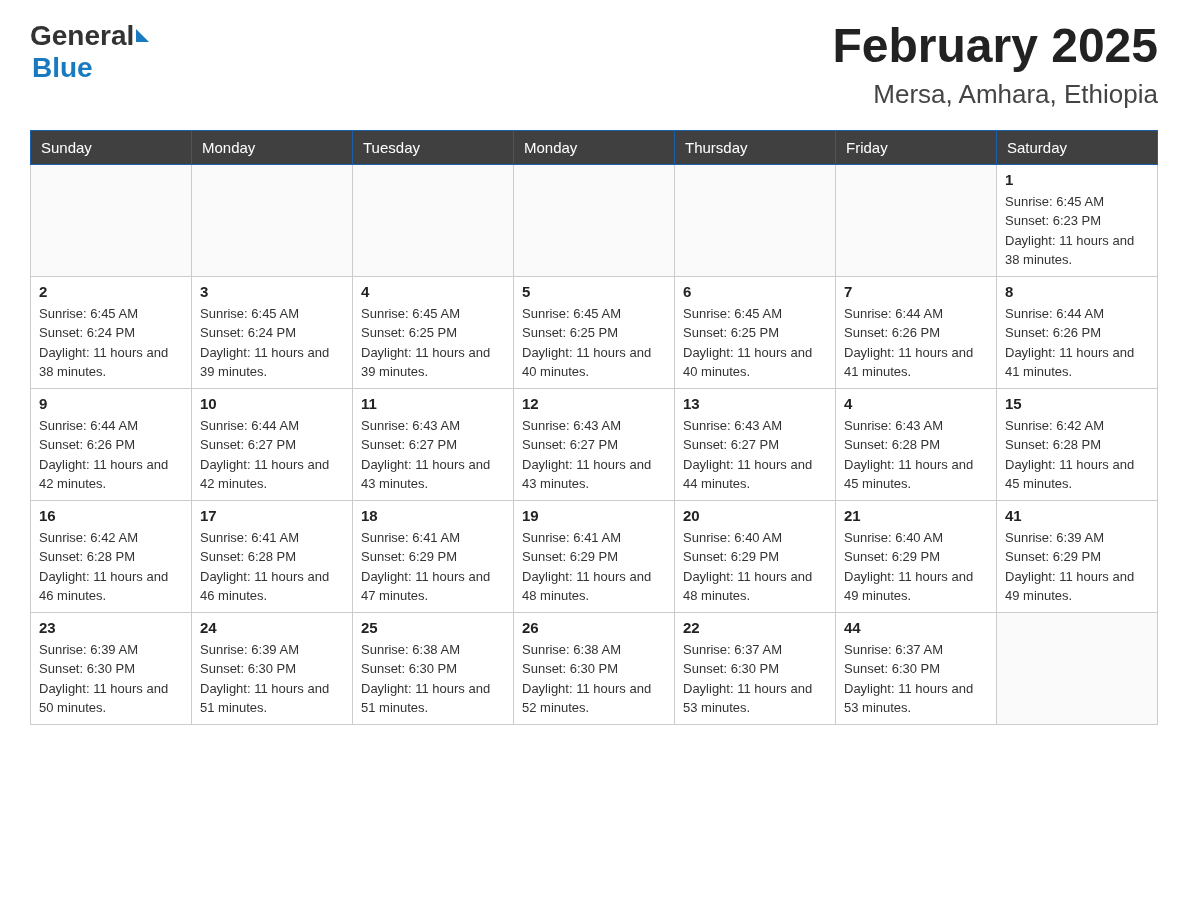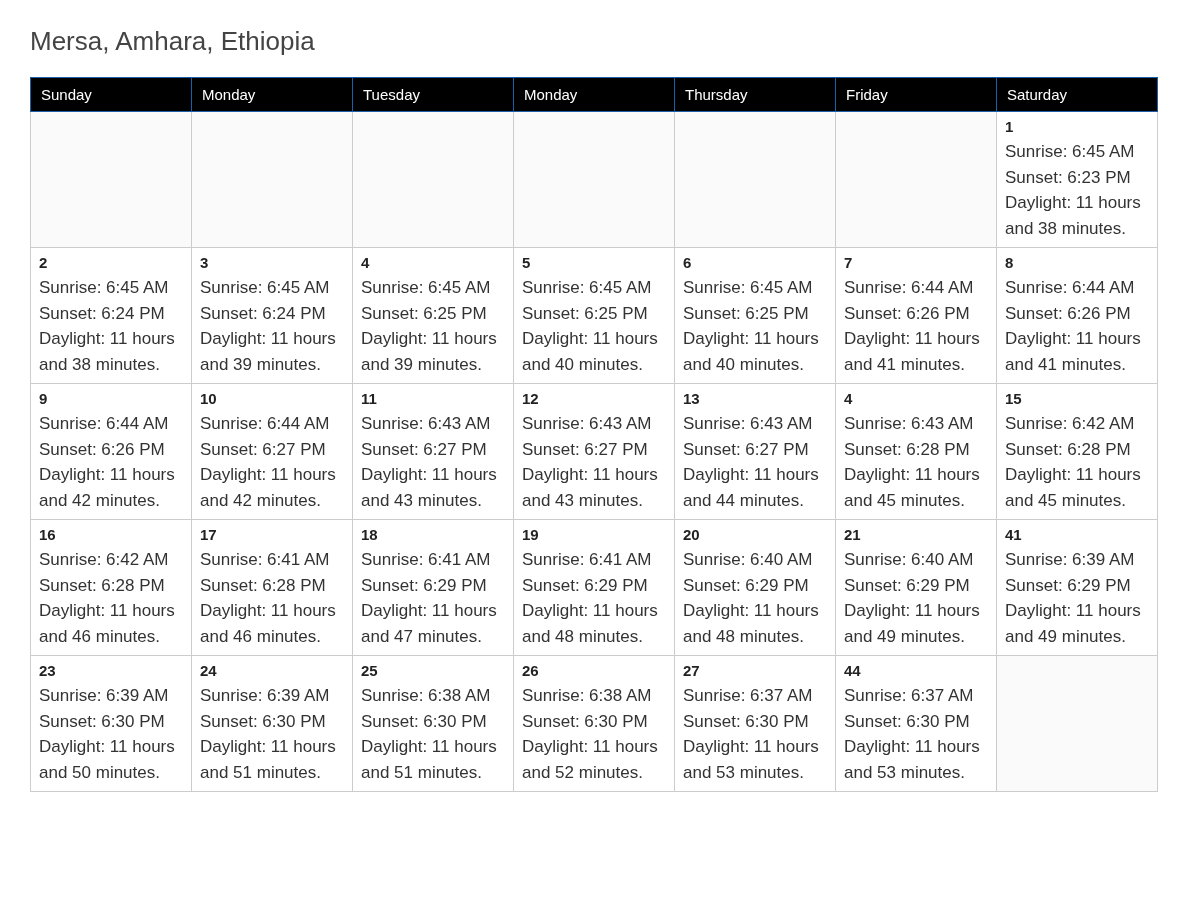--- a/index.html
+++ b/index.html
@@ -34,21 +34,21 @@
       font-size: 26px;
       color: #444;
       margin-top: 6px;
     }
     .calendar {
       width: 100%;
       border-collapse: collapse;
       border: 1px solid #999;
     }
     .calendar thead tr {
-      background-color: #000000;
+      background-color: #404040;
     }
     .calendar thead th {
       color: #fff;
       font-size: 15px;
       font-weight: normal;
       padding: 8px 10px;
       text-align: left;
       border: 1px solid #1a5fa8;
       width: calc(100% / 7);
     }
@@ -62,36 +62,44 @@
       color: #333;
     }
     .day-number {
       font-size: 15px;
       font-weight: bold;
       color: #222;
       display: block;
       margin-bottom: 4px;
     }
     .day-info {
-      font-size: 17px;
+      font-size: 13px;
       color: #333;
       line-height: 1.5;
     }
     .empty-cell {
       background: #fafafa;
     }
     .row-border td {
       border-top: 2px solid #1a5fa8;
     }
   </style>
 </head>
 <body>
 
 <div class="header">
+  <div class="logo">
+    <div>
+      <span style="font-size:28px;font-weight:bold;color:#333;">General</span><span style="display:inline-block;width:0;height:0;border-left:13px solid #1a7abf;border-top:13px solid transparent;margin-left:2px;vertical-align:middle;margin-top:-10px;"></span>
+      <br>
+      <span style="font-size:28px;font-weight:bold;color:#1a7abf;margin-left:2px;">Blue</span>
+    </div>
+  </div>
   <div class="title-area">
+    <div class="calendar-title">February 2025</div>
     <div class="calendar-subtitle">Mersa, Amhara, Ethiopia</div>
   </div>
 </div>
 
 <table class="calendar">
   <thead>
     <tr>
 
     <th>Sunday</th>
         <th>Monday</th>
@@ -216,21 +224,21 @@
         </td>
         <td>
           <span class="day-number">25</span>
           <div class="day-info">Sunrise: 6:38 AM<br>Sunset: 6:30 PM<br>Daylight: 11 hours and 51 minutes.</div>
         </td>
         <td>
           <span class="day-number">26</span>
           <div class="day-info">Sunrise: 6:38 AM<br>Sunset: 6:30 PM<br>Daylight: 11 hours and 52 minutes.</div>
         </td>
         <td>
-          <span class="day-number">27</span>
+          <span class="day-number">22</span>
           <div class="day-info">Sunrise: 6:37 AM<br>Sunset: 6:30 PM<br>Daylight: 11 hours and 53 minutes.</div>
         </td>
         <td>
           <span class="day-number">44</span>
           <div class="day-info">Sunrise: 6:37 AM<br>Sunset: 6:30 PM<br>Daylight: 11 hours and 53 minutes.</div>
         </td>
         <td class="empty-cell"></td>
       </tr>
     </tbody>
 </table>

